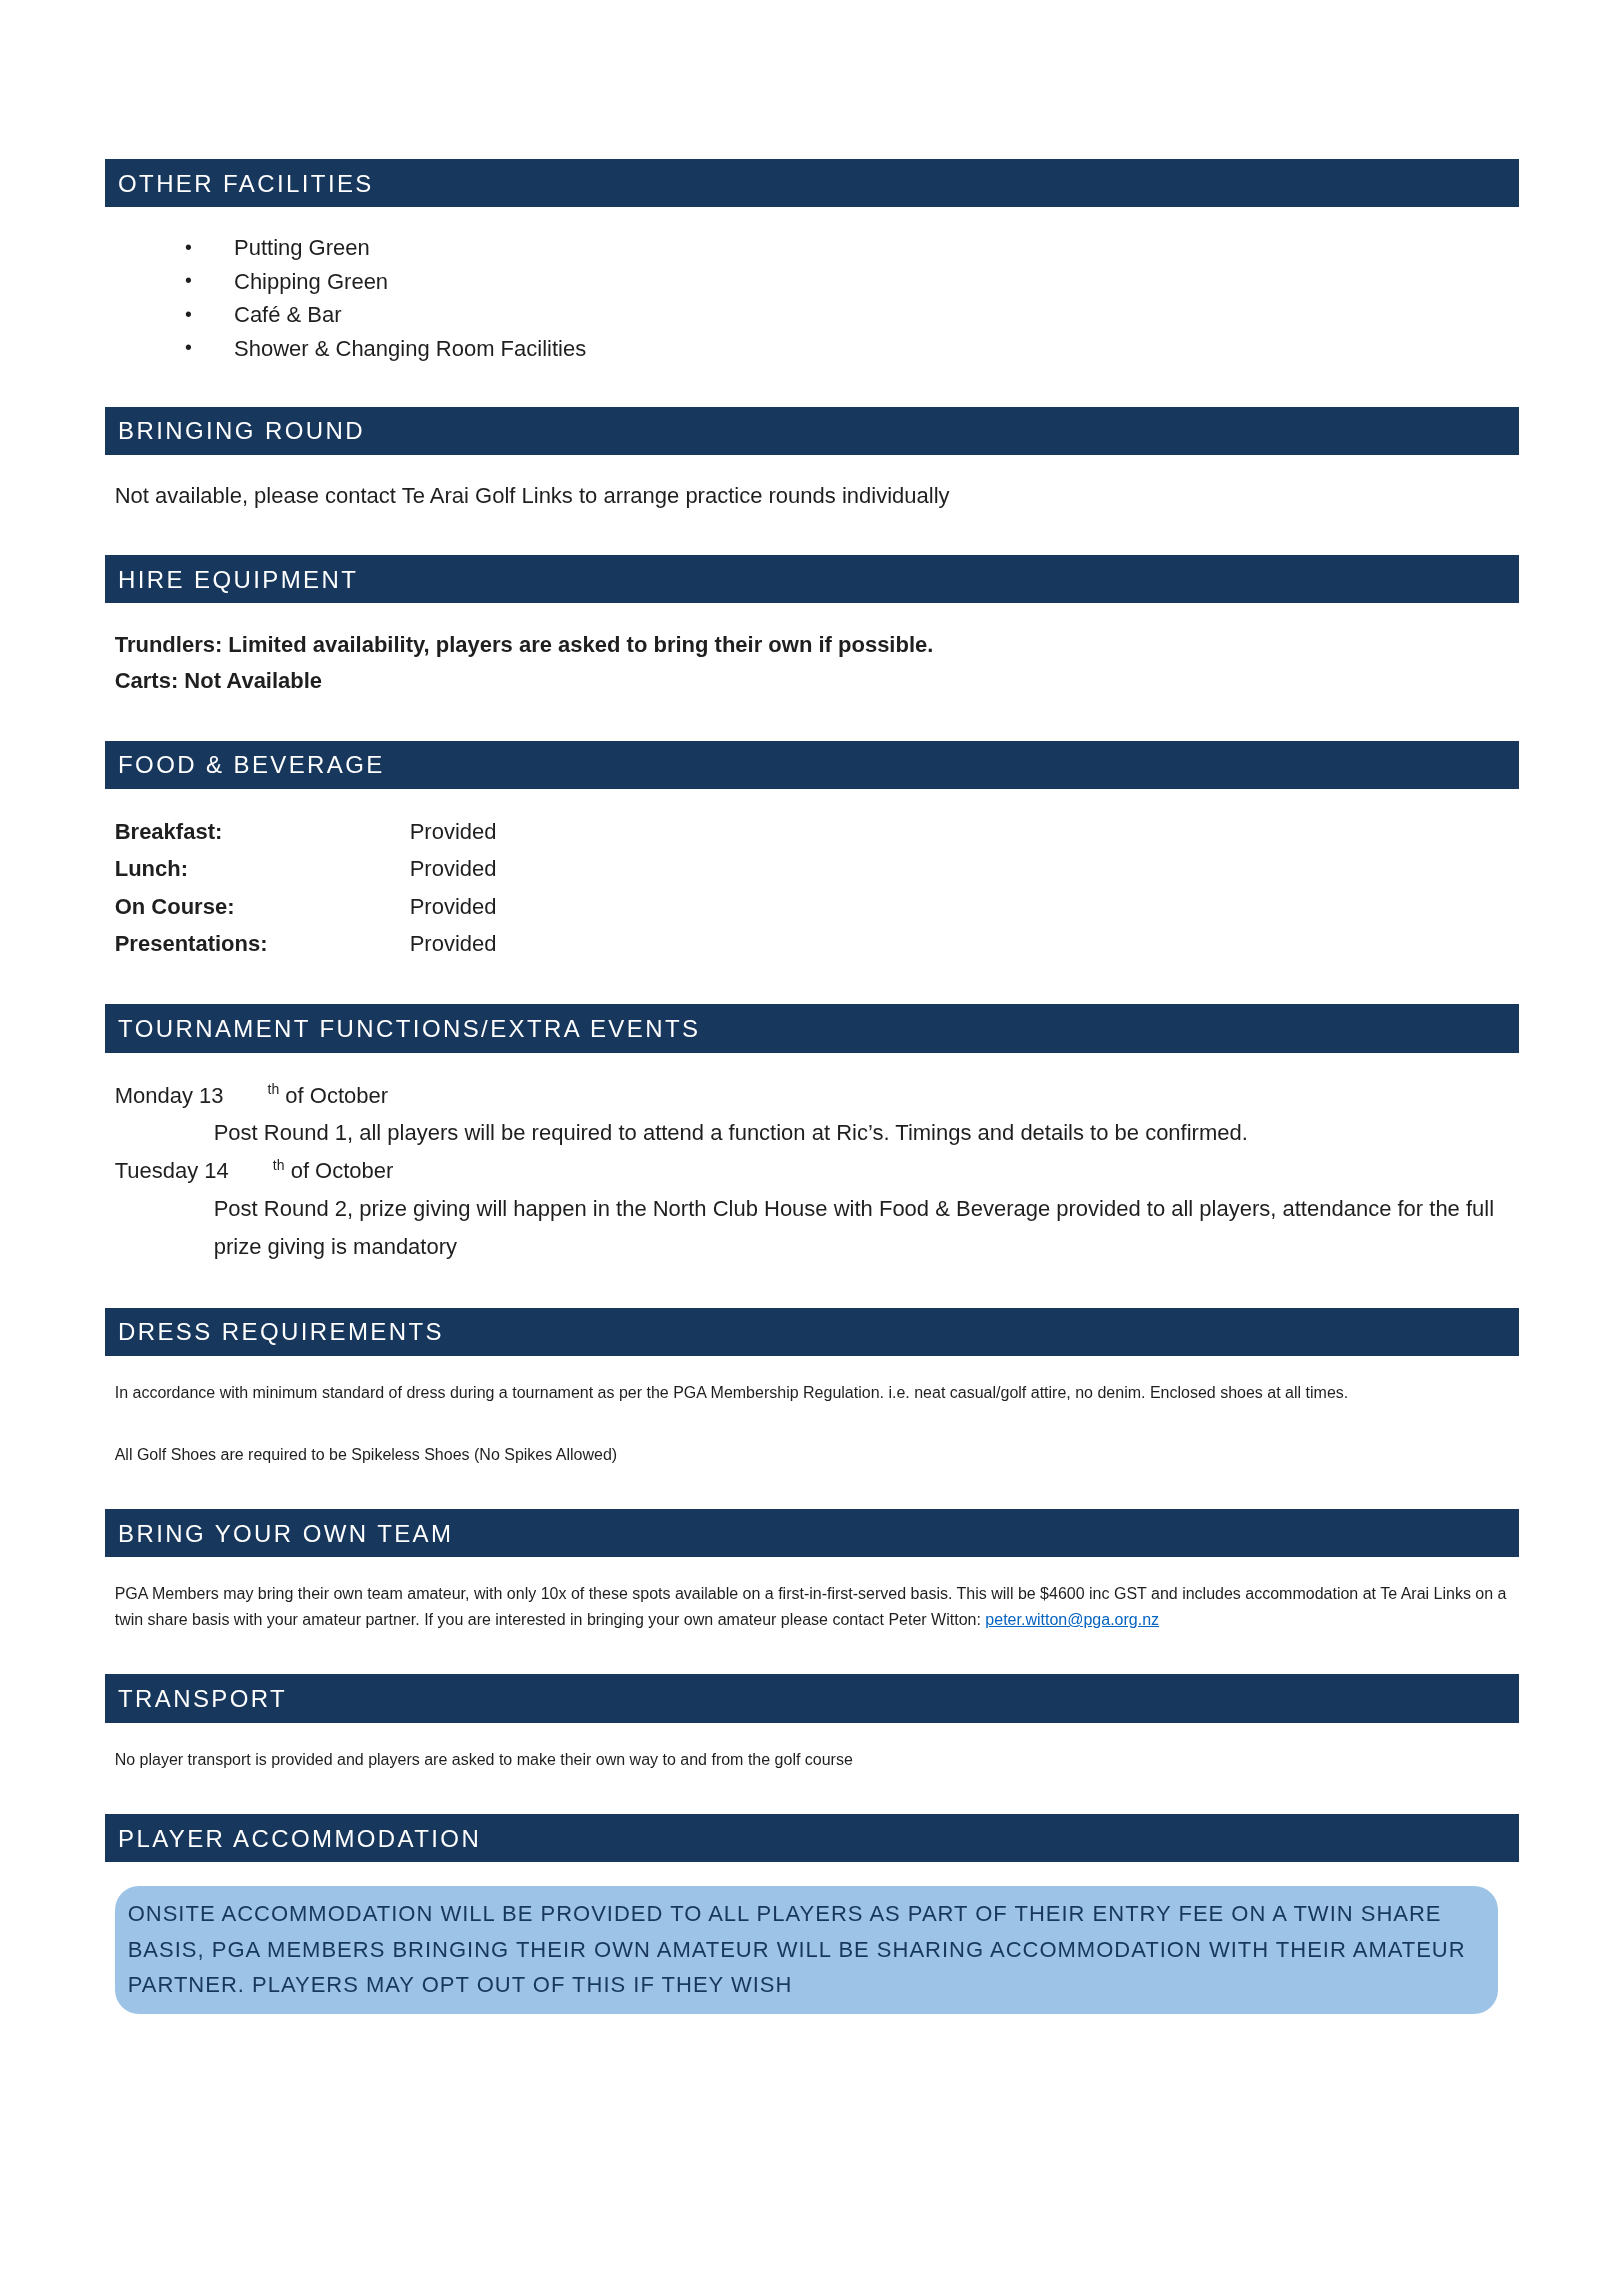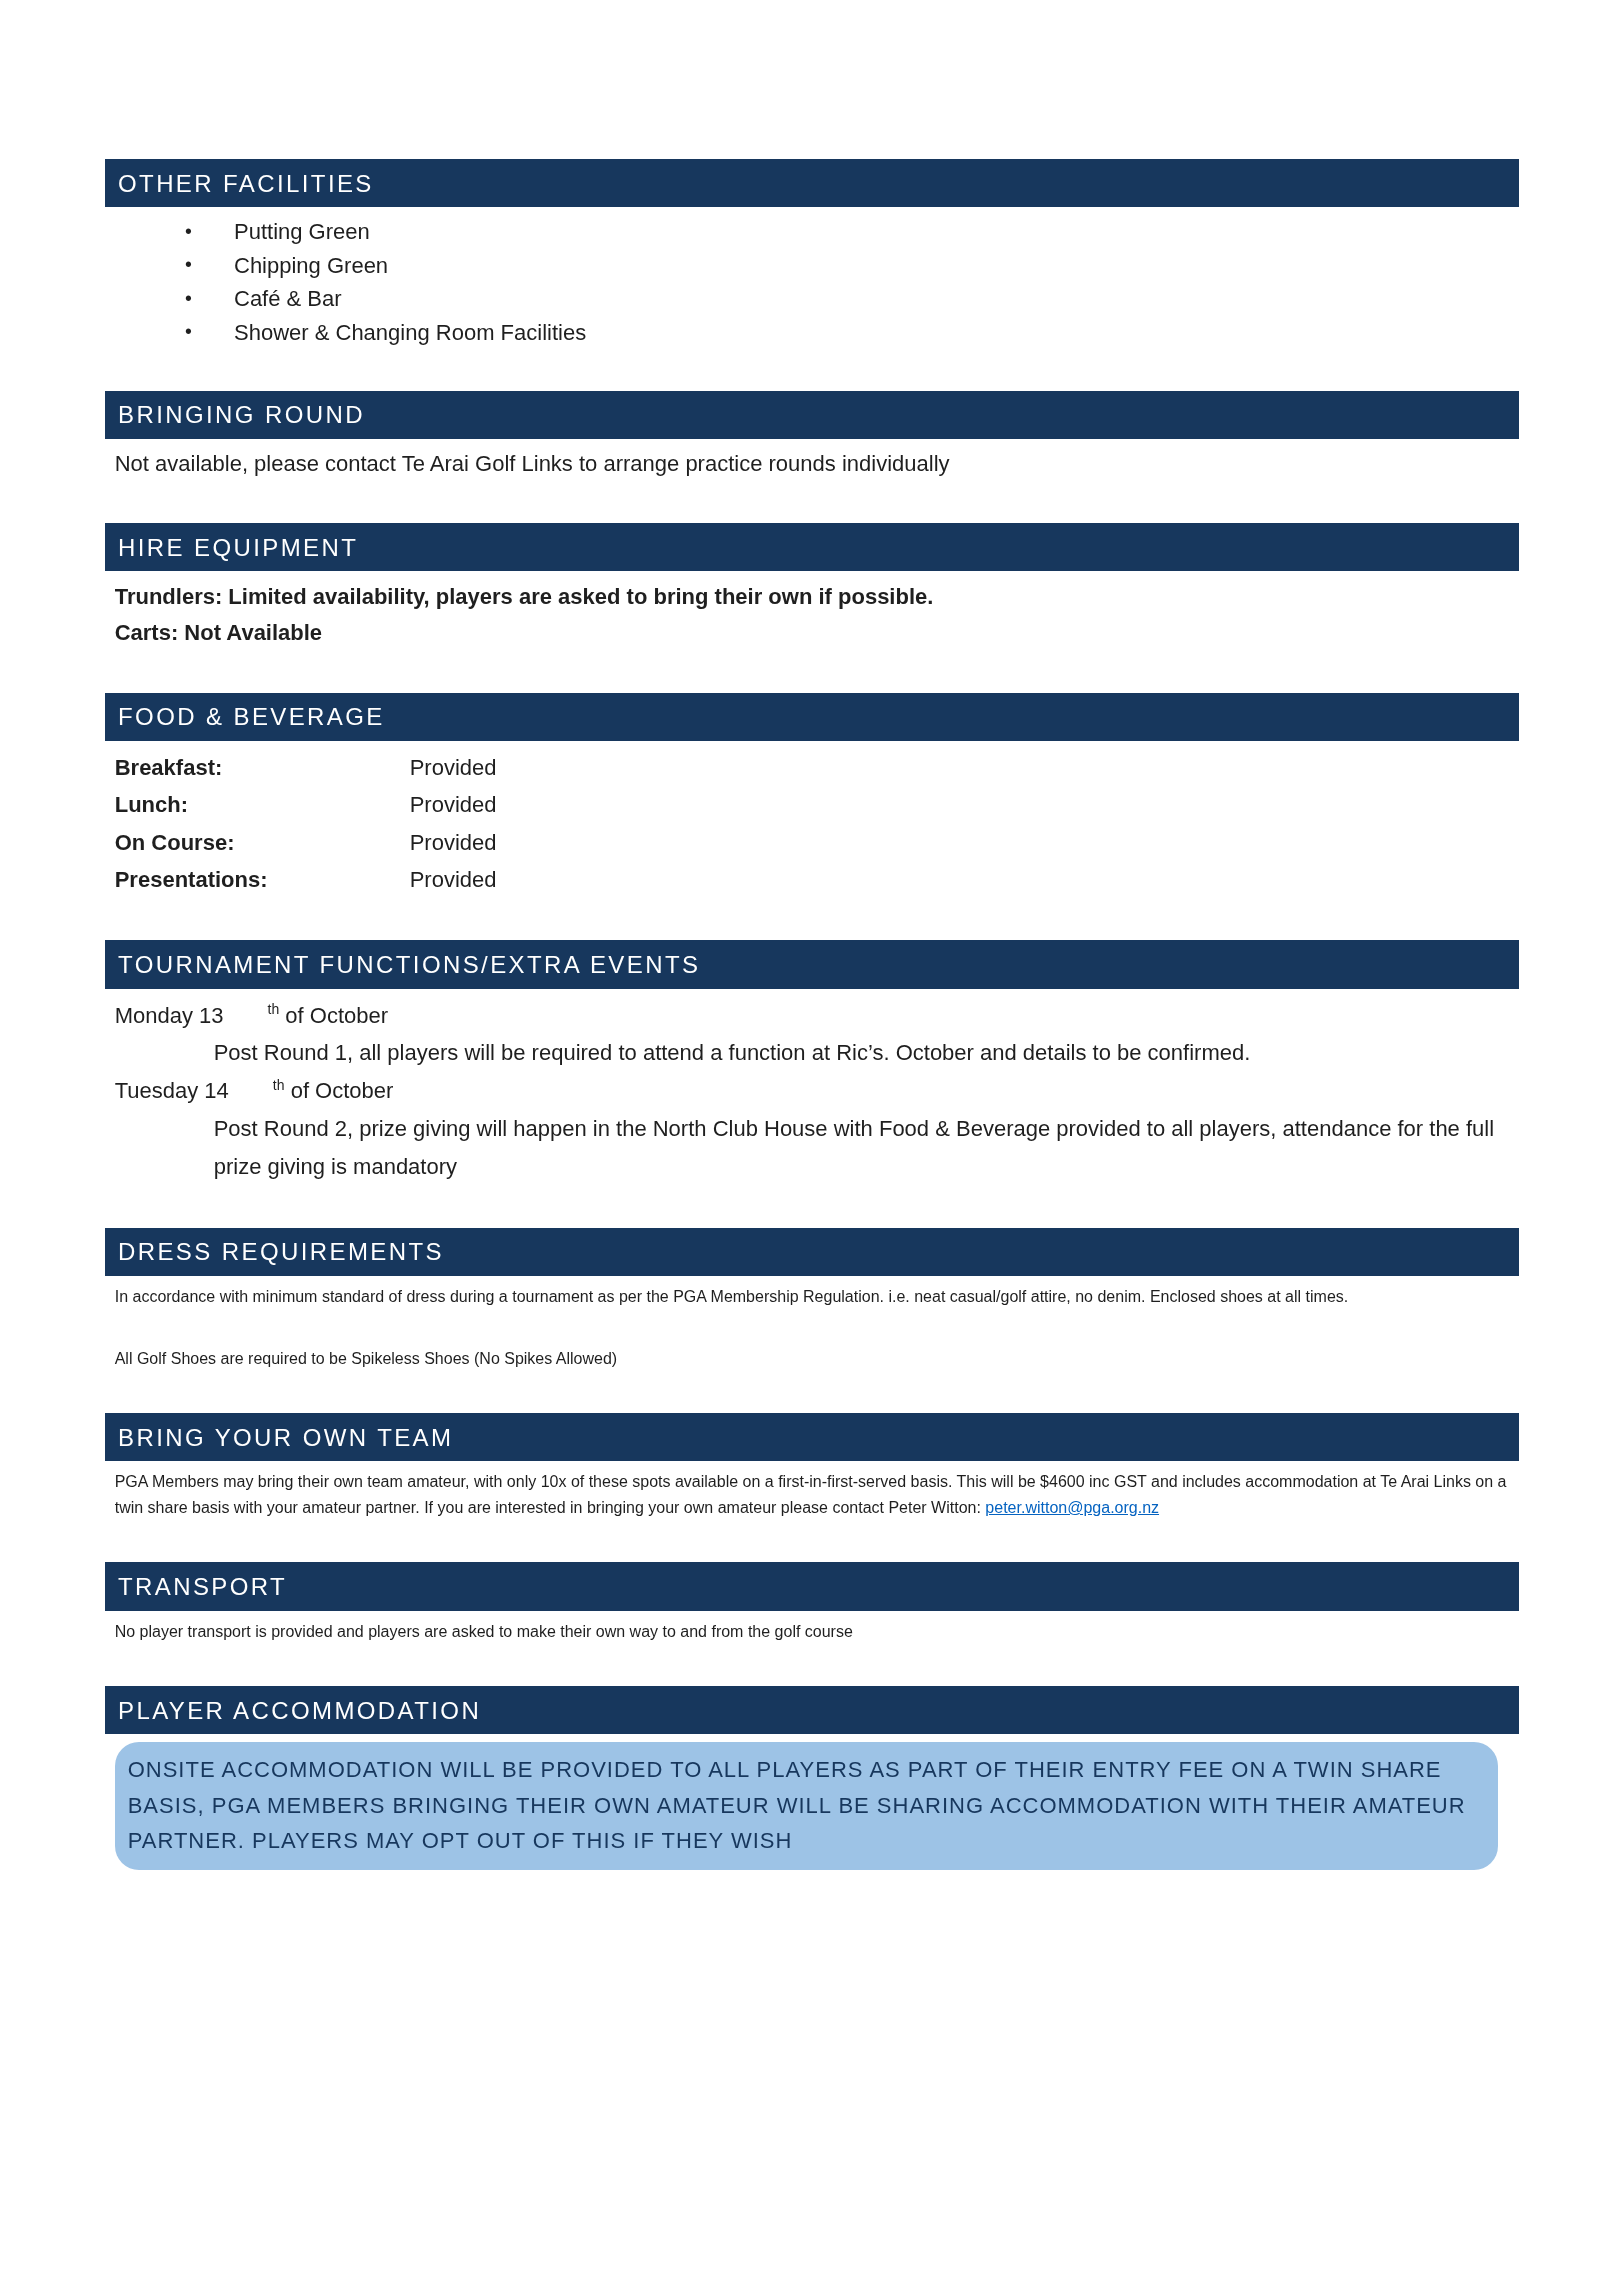--- a/index.html
+++ b/index.html
@@ -21,21 +21,21 @@
     padding: 159px 104px 0 105px;
   }
   .section { margin-bottom: 42px; }
   .section-header {
     background: #17375d;
     color: #ffffff;
     font-size: 24px;
     font-weight: 400;
     letter-spacing: 2.4px;
     padding: 10.5px 13px 9.7px 13px;
-    margin-bottom: 8px;
+    margin-bottom: 24px;
   }
   .body-text {
     font-size: 22px;
     line-height: 1.55;
     padding-left: 9.7px;
   }
   .bullet-list {
     list-style: none;
     margin-left: 80px;
     margin-top: 4.9px;
@@ -153,21 +153,21 @@
         </div>
       </div>
     </section>
 
     <section class="section">
       <div class="section-header">
         <span>TOURNAMENT FUNCTIONS/EXTRA EVENTS</span>
       </div>
       <div class="events">
         <p><span>Monday 13</span><sup>th</sup><span> of October</span></p>
-        <p class="event-detail">Post Round 1, all players will be required to attend a function at Ric’s. October and details to be confirmed.</p>
+        <p class="event-detail">Post Round 1, all players will be required to attend a function at Ric’s. Timings and details to be confirmed.</p>
         <p><span>Tuesday 14</span><sup>th</sup><span> of October</span></p>
         <p class="event-detail">Post Round 2, prize giving will happen in the North Club House with Food &amp; Beverage provided to all players, attendance for the full prize giving is mandatory</p>
       </div>
     </section>
 
     <section class="section">
       <div class="section-header">
         <span>DRESS REQUIREMENTS</span>
       </div>
       <p class="para">In accordance with minimum standard of dress during a tournament as per the PGA Membership Regulation. i.e. neat casual/golf attire, no denim. Enclosed shoes at all times.</p>

